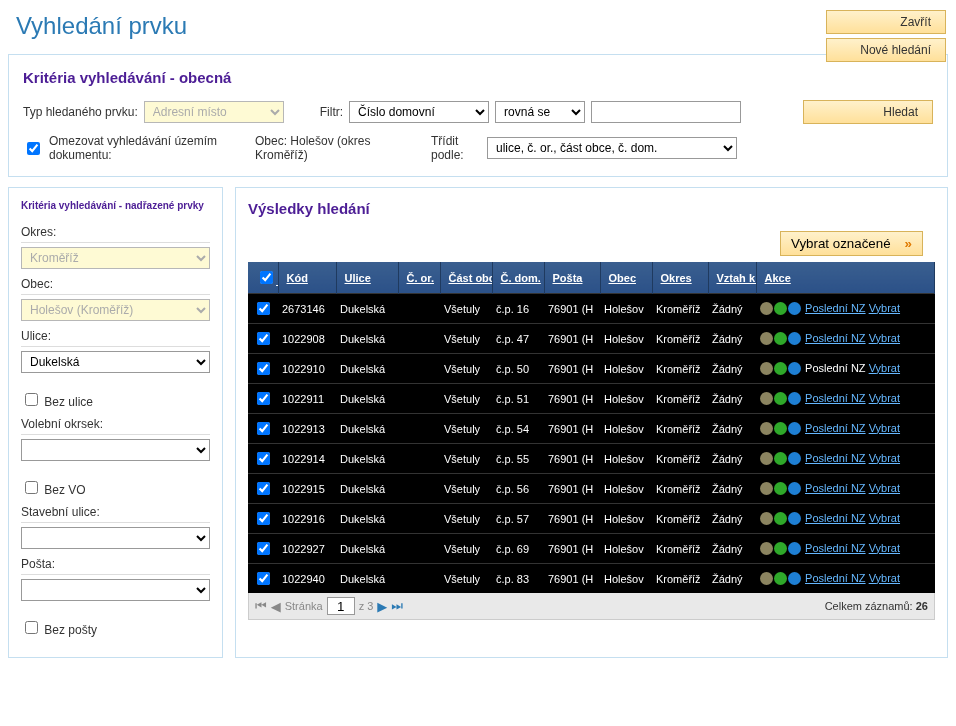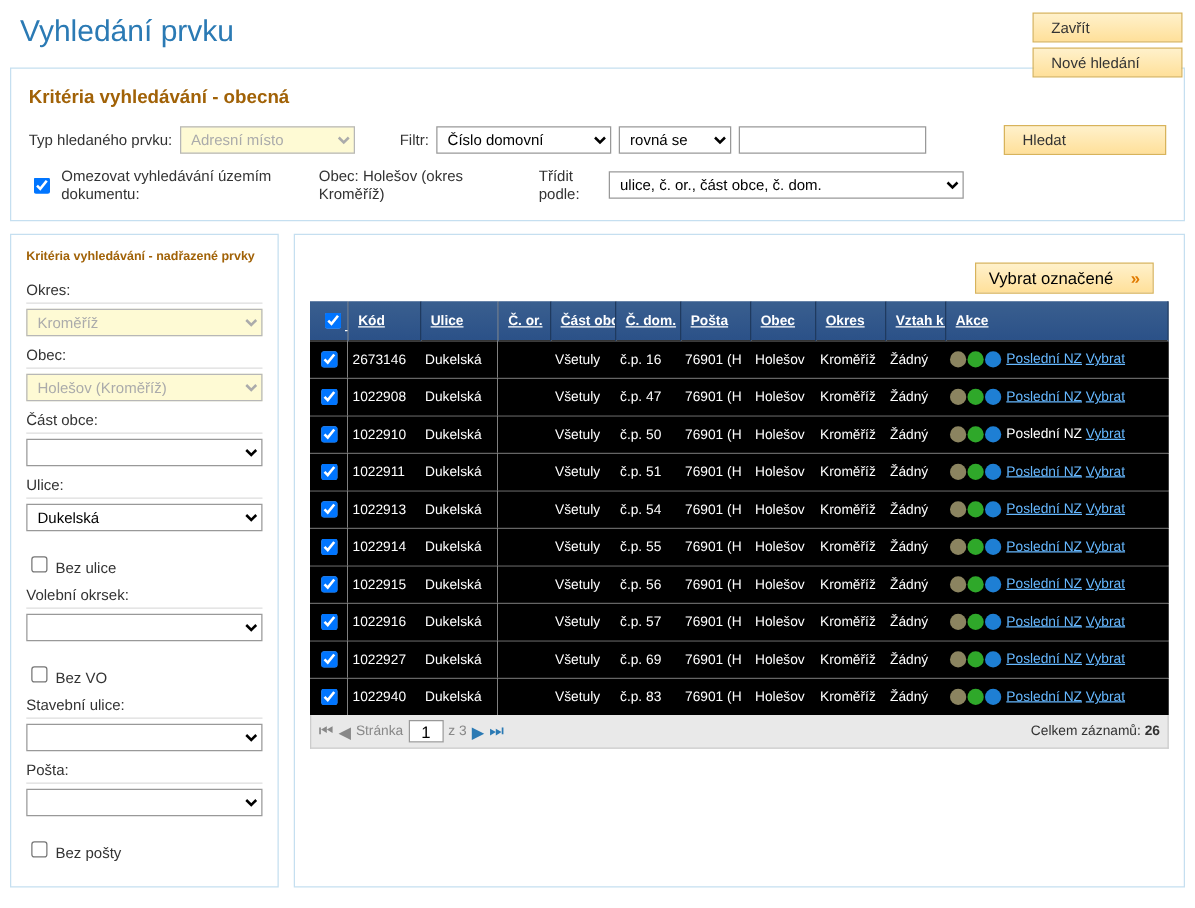--- a/index.html
+++ b/index.html
@@ -26,29 +26,29 @@
     gap: 4px;
   }
   .btn {
     background: linear-gradient(#fff1cb, #ffe09a);
     border: 1px solid #d8b35a;
     padding: 4px 14px;
     font-size: 12px;
     cursor: pointer;
     color: #333;
     min-width: 120px;
-    text-align: left;
+    text-align: right;
   }
   .panel-outer {
     border: 1px solid #c5dff0;
     padding: 14px;
     margin-bottom: 10px;
   }
   .panel-title {
-    color: #a16207;
+    color: #4c1d95;
     font-size: 15px;
     font-weight: bold;
     margin-bottom: 14px;
   }
   .criteria-row1 {
     display: flex;
     align-items: center;
     gap: 6px;
     margin-bottom: 10px;
   }
@@ -183,43 +183,39 @@
     <input class="input" style="width: 150px;" value="">
     <span style="flex:1"></span>
     <button class="btn" style="min-width:130px">Hledat</button>
   </div>
 
   <div class="criteria-row2">
     <input type="checkbox" checked="" style="">
     <span class="lbl" style="width:200px;white-space:normal">Omezovat vyhledávání územím dokumentu:</span>
     <span class="lbl" style="width:170px;white-space:normal">Obec: Holešov (okres Kroměříž)</span>
     <span class="lbl" style="width:50px;white-space:normal">Třídit podle:</span>
-    <select class="select" style="width:284px">
+    <select class="select" style="width:250px">
       <option>ulice, č. or., část obce, č. dom.</option>
     </select>
   </div>
 </div>
 
 <div class="columns">
   <div class="sidebar">
     <div class="panel-title">Kritéria vyhledávání - nadřazené prvky</div>
 
     <div class="sidebar-field">
       <label>Okres:</label><hr>
       <select class="select disabled" disabled=""><option>Kroměříž</option></select>
     </div>
     <div class="sidebar-field">
       <label>Obec:</label><hr>
       <select class="select disabled" disabled=""><option>Holešov (Kroměříž)</option></select>
     </div>
     <div class="sidebar-field">
-      <label>Část obce:</label><hr>
-      <select class="select"><option></option></select>
-    </div>
-    <div class="sidebar-field">
       <label>Ulice:</label><hr>
       <select class="select"><option>Dukelská</option></select>
       <div class="chk-line"><input type="checkbox" style=""> <span>Bez ulice</span></div>
     </div>
     <div class="sidebar-field">
       <label>Volební okrsek:</label><hr>
       <select class="select"><option></option></select>
       <div class="chk-line"><input type="checkbox" style=""> <span>Bez VO</span></div>
     </div>
     <div class="sidebar-field">
@@ -227,20 +223,21 @@
       <select class="select"><option></option></select>
     </div>
     <div class="sidebar-field">
       <label>Pošta:</label><hr>
       <select class="select"><option></option></select>
       <div class="chk-line"><input type="checkbox" style=""> <span>Bez pošty</span></div>
     </div>
   </div>
 
   <div class="main">
+    <div class="panel-title">Výsledky hledání</div>
 
     <div class="btn-right-wrap">
       <button class="btn-select-marked">
         <span>Vybrat označené</span><span class="arrows">»</span>
       </button>
     </div>
 
     <table class="results">
       <colgroup>
         <col style="width:30px">

